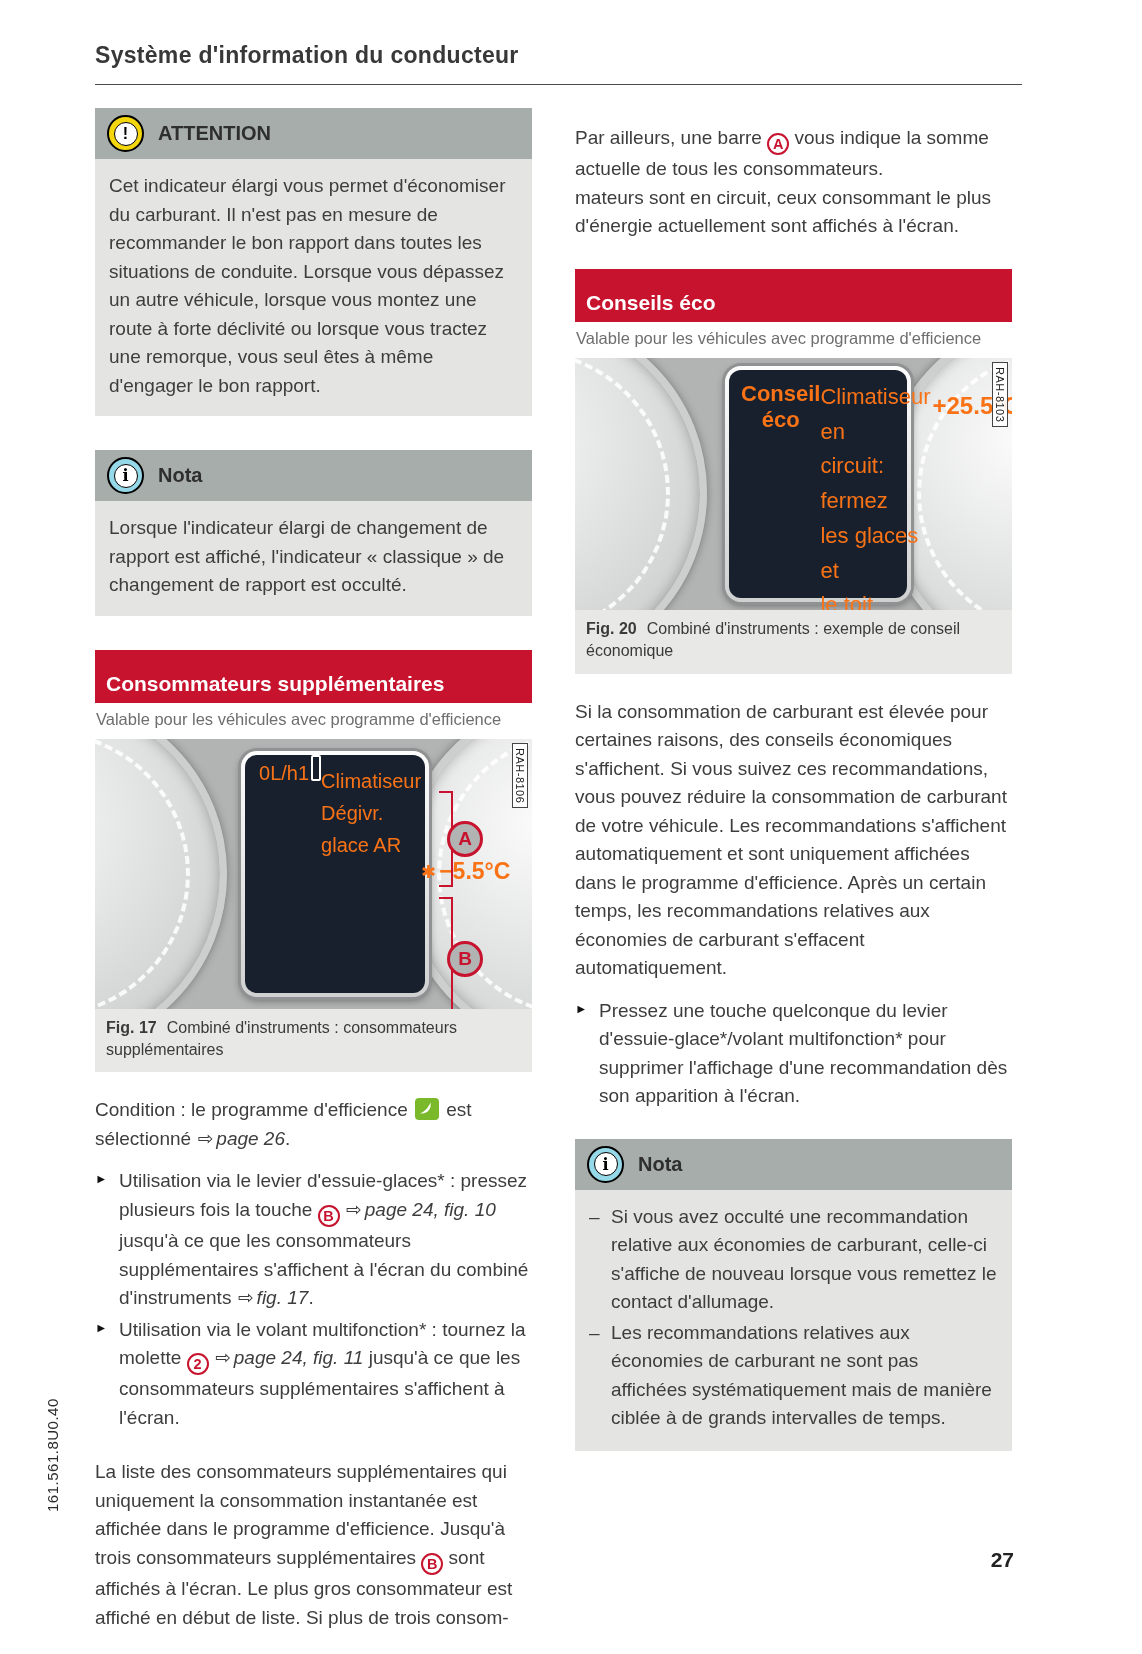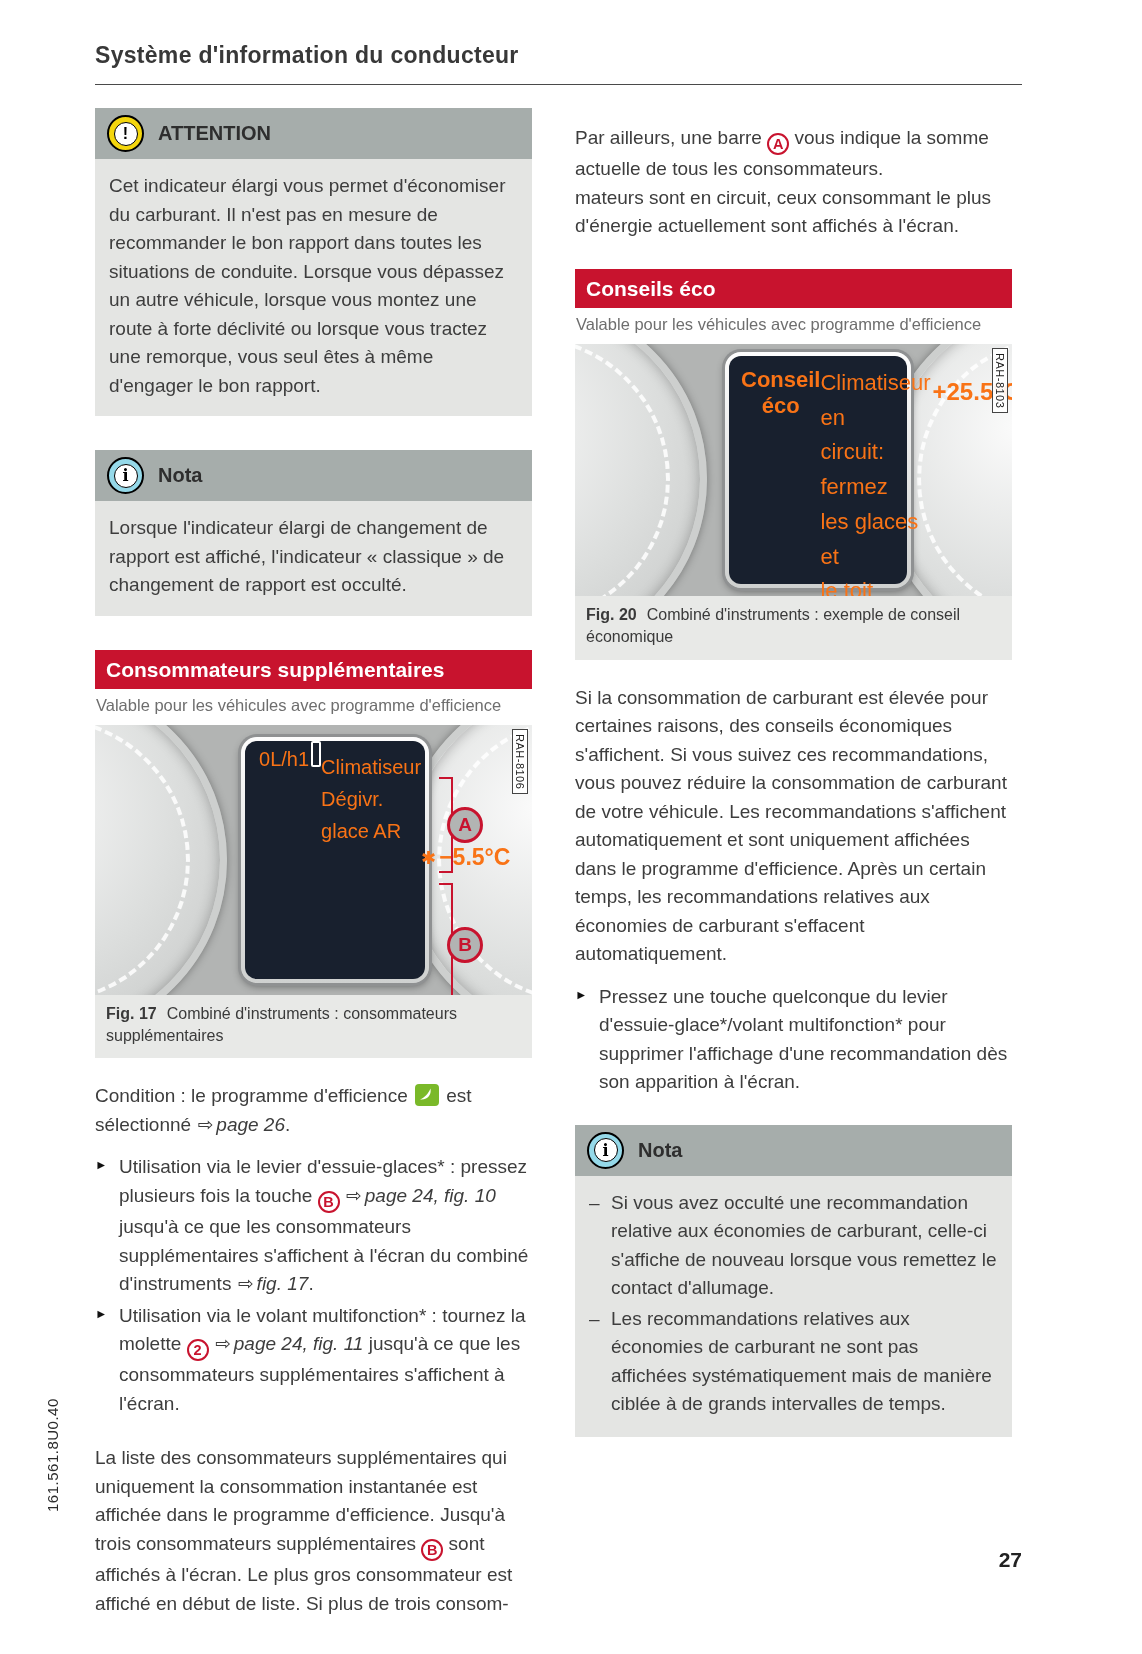--- a/index.html
+++ b/index.html
@@ -27,21 +27,21 @@
     display:flex; align-items:center; justify-content:center;}
   .icon-warn{background:var(--warning-yellow);} .icon-info{background:var(--info-cyan);}
   .sign-inner{width:24px; height:24px; border-radius:50%; background:#fff; border:1.5px solid #000;
     display:flex; align-items:center; justify-content:center; font-weight:bold; font-size:16px; color:#000;}
   .inner-serif{font-family:"DejaVu Serif","Liberation Serif",serif;}
   .notice-body{background:var(--box-body-gray); padding:13px 14px 16px; font-size:19px; line-height:1.5;}
   .ditem{display:flex; gap:9px; margin-bottom:2px;}
   .dmark{flex:0 0 13px;}
 
   
-  .red-head{background:var(--accent-red); color:#fff; font-size:21px; font-weight:bold; padding:8px 11px 7px;}
+  .red-head{background:var(--accent-red); color:#fff; font-size:21px; font-weight:bold; padding:22px 11px 7px;}
   .subtitle{font-size:16.5px; color:var(--subtitle-gray); margin:7px 1px 10px;}
 
   
   figure{margin:0 0 24px;}
   .cluster{position:relative; height:270px; background:var(--figure-bg); overflow:hidden;}
   .cluster-18{height:252px;}
   .gauge{position:absolute; width:360px; height:360px; border-radius:50%; top:-45px;
     background:radial-gradient(circle at 38% 35%, #fbfbfb, #dcdedd 55%, #c3c5c4);
     border:7px solid #cdcfce; box-shadow:inset 0 0 14px rgba(0,0,0,.28), 0 0 8px rgba(0,0,0,.35);}
   .gauge::after{content:""; position:absolute; inset:30px; border-radius:50%;
@@ -85,21 +85,21 @@
   .seg-i{font-style:italic;}
   .seg-a{margin:0 3px 0 1px;}
   .badge{display:inline-flex; width:22px; height:22px; border:2px solid var(--accent-red);
     border-radius:50%; color:var(--accent-red); font-weight:bold; font-size:14.5px;
     align-items:center; justify-content:center; vertical-align:-5px; line-height:1;}
   .effwrap{display:inline-block; vertical-align:-4px; margin:0 2px; line-height:0;}
 
   .mt26{margin-top:26px;} .mt28{margin-top:28px;}
   .side-code{position:absolute; left:44px; top:1512px; transform:rotate(-90deg);
     transform-origin:0 0; font-size:15px; color:#2b2b2b; letter-spacing:.5px; white-space:nowrap;}
-  .page-num{position:absolute; left:95px; top:1548px; width:927px; text-align:right;
+  .page-num{position:absolute; left:87px; top:1548px; width:927px; text-align:right;
     font-size:21px; font-weight:bold; color:#222;}
 </style>
 </head>
 <body>
 
 <div class="page">
 
   <div class="header-title">Système d'information du conducteur</div>
   <div class="header-rule"></div>
 

